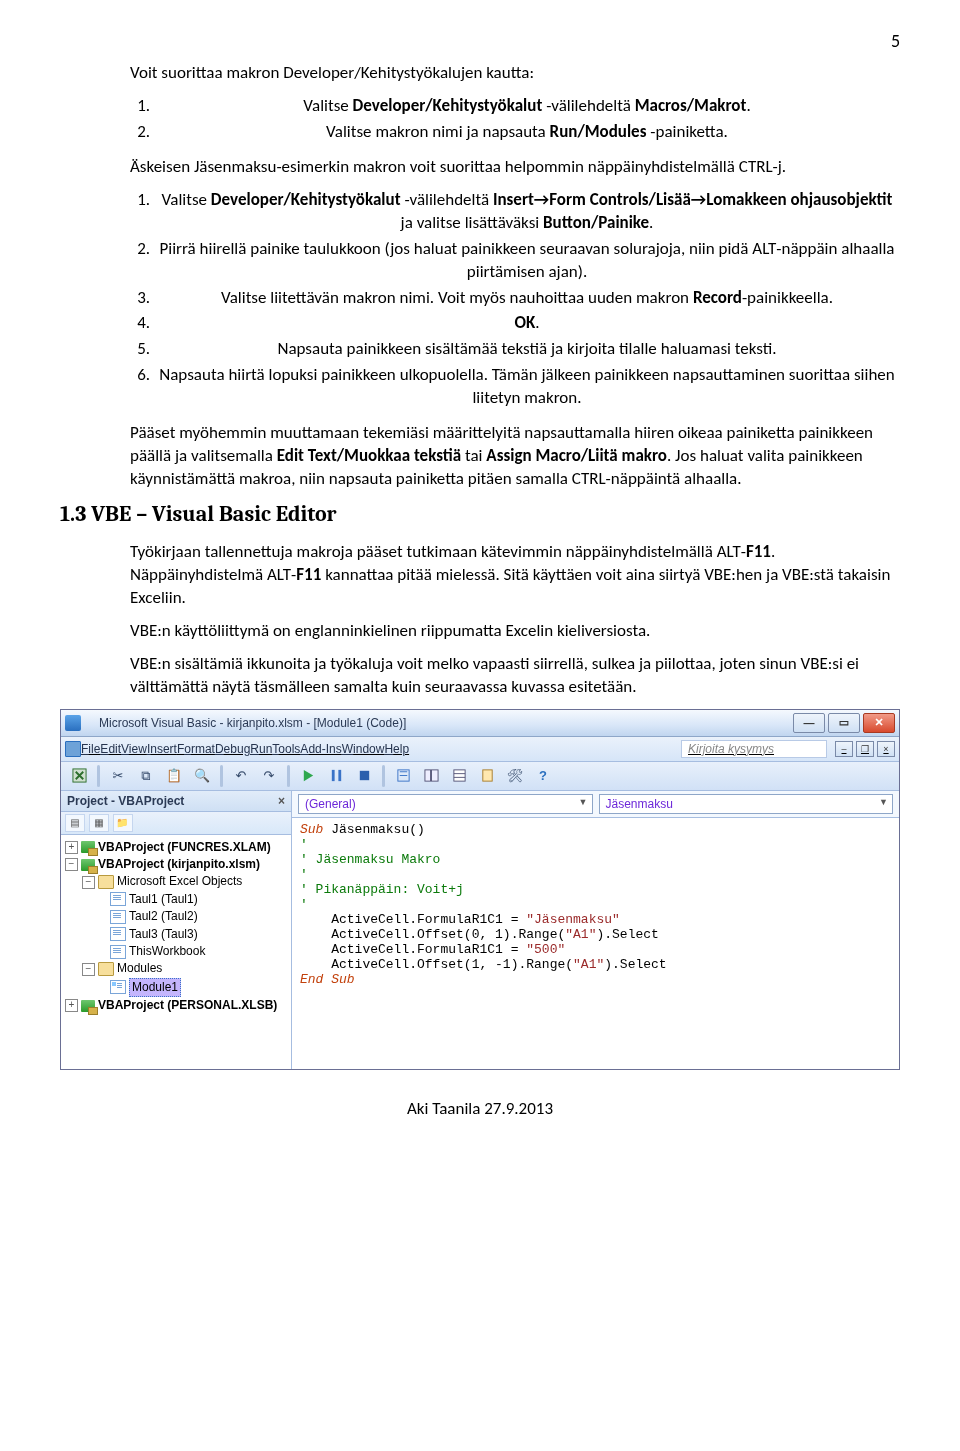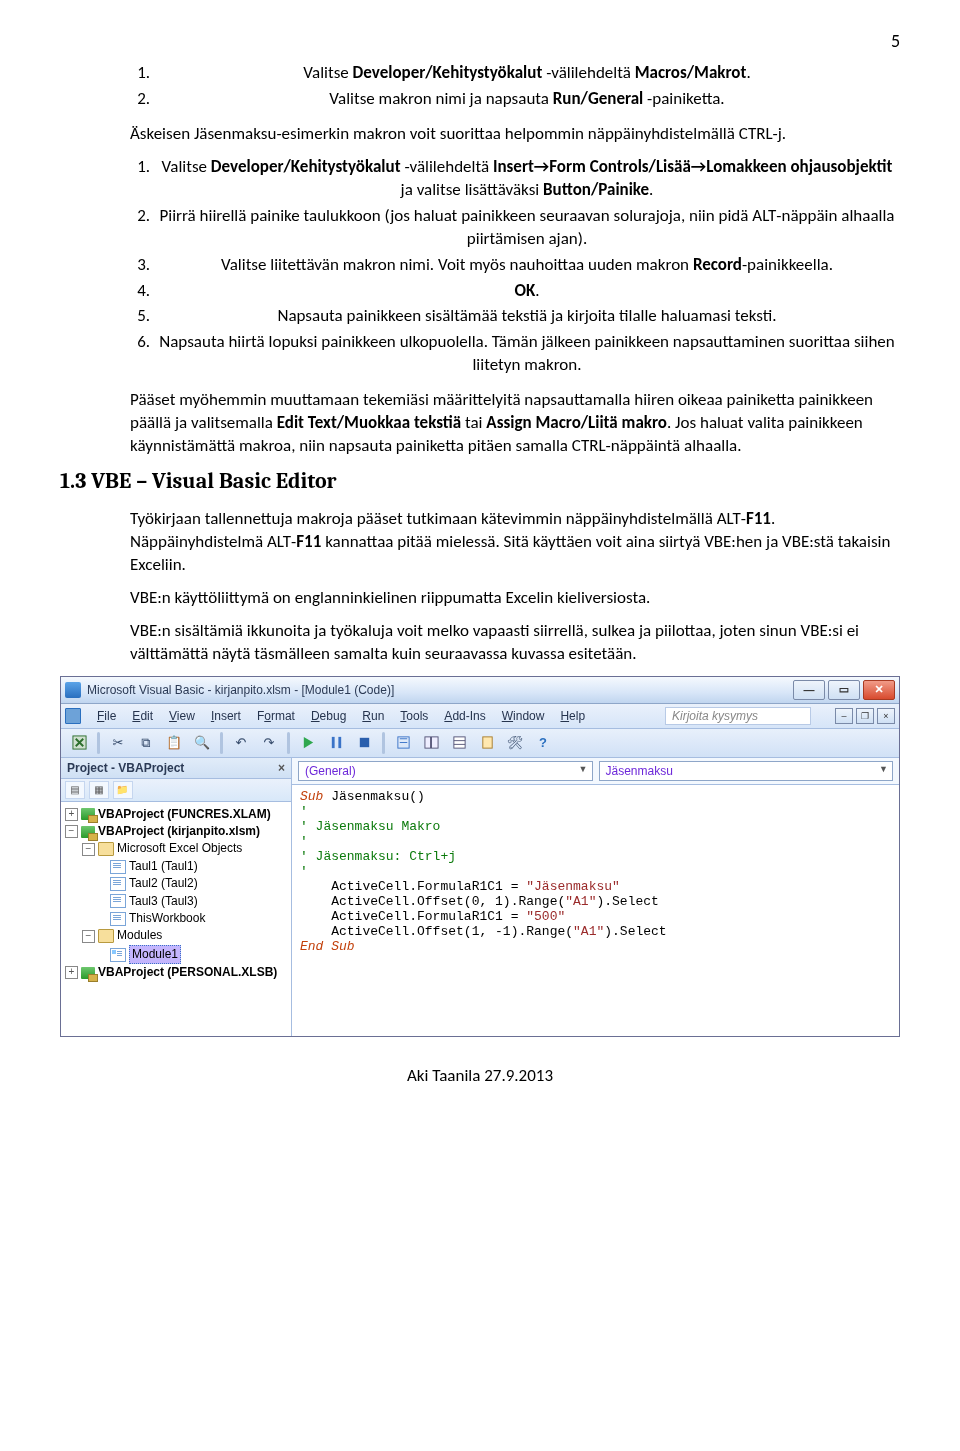--- a/index.html
+++ b/index.html
@@ -58,21 +58,21 @@
     width: 838px;
     background: #fff;
   }
   .titlebar {
     display: flex;
     align-items: center;
     height: 26px;
     background: linear-gradient(#f5f9fe, #d8e6f8 60%, #c0d5ef);
     border-bottom: 1px solid #8ea6c8;
     padding: 0 4px;
-    gap: 6px;
+    gap: 18px;
   }
   .titlebar .vb-icon {
     width: 16px; height: 16px;
     background: linear-gradient(#5aa3e8, #2a6fbf);
     border-radius: 2px;
   }
   .titlebar .title-text { flex: 1; color: #2b3a55; }
   .winbtns { display: flex; gap: 3px; }
   .winbtn {
     width: 30px; height: 18px;
@@ -88,21 +88,22 @@
     color: #fff;
     border-color: #a83a22;
   }
   .menubar {
     display: flex;
     align-items: center;
     height: 24px;
     background: linear-gradient(#eaf1fb, #d6e5f8);
     border-bottom: 1px solid #a6bde0;
     padding: 0 4px;
-    gap: 16px;
+    gap: 0;
+    text-decoration: underline;
   }
   .menubar .sysicon {
     width: 14px; height: 14px;
     background: #6da2d8; border: 1px solid #2a6fbf; border-radius: 1px;
   }
   .menubar .menu { color: #26344e; }
   .menubar .menu u { text-decoration: underline; }
   .menubar .ask {
     margin-left: auto;
     color: #888;
@@ -197,23 +198,24 @@
   .code .str { color:#9a2a2a; }
 </style>
 </head>
 <body>
 
 <div class="page">
   <div class="pagenum">5</div>
 
 
   <div class="indent">
+    <p><span>Voit suorittaa makron Developer/Kehitystyökalujen kautta:</span></p>
     <ol>
       <li>Valitse <b>Developer/Kehitystyökalut</b> -välilehdeltä <b>Macros/Makrot</b>.</li>
-      <li>Valitse makron nimi ja napsauta <b>Run/General</b> -painiketta.</li>
+      <li>Valitse makron nimi ja napsauta <b>Run/Modules</b> -painiketta.</li>
     </ol>
     <p>
       <span>Äskeisen Jäsenmaksu-esimerkin makron voit suorittaa helpommin näppäinyhdistelmällä </span><span class="sc">CTRL</span><span>-j.</span>
     </p>
   </div>
 
 
   <div class="indent">
     <ol>
       <li>Valitse <b>Developer/Kehitystyökalut</b> -välilehdeltä <b>Insert→Form Controls/Lisää→Lomakkeen ohjausobjektit</b> ja valitse lisättäväksi <b>Button/Painike</b>.</li>
@@ -399,21 +401,21 @@
 
       <div class="code-pane">
         <div class="code-dd">
           <div class="dd">(General)</div>
           <div class="dd">Jäsenmaksu</div>
         </div>
         <div class="code" id="code-area"><span class="kw">Sub</span><span> Jäsenmaksu()</span>
 <span class="cm">'</span>
 <span class="cm">' Jäsenmaksu Makro</span>
 <span class="cm">'</span>
-<span class="cm">' Jäsenmaksu: Ctrl+j</span>
+<span class="cm">' Pikanäppäin: Voit+j</span>
 <span class="cm">'</span>
 <span>    ActiveCell.FormulaR1C1 = </span><span class="str">"Jäsenmaksu"</span>
 <span>    ActiveCell.Offset(0, 1).Range(</span><span class="str">"A1"</span><span>).Select</span>
 <span>    ActiveCell.FormulaR1C1 = </span><span class="str">"500"</span>
 <span>    ActiveCell.Offset(1, -1).Range(</span><span class="str">"A1"</span><span>).Select</span>
 <span class="kw">End Sub</span></div>
       </div>
     </div>
   </div>
 

